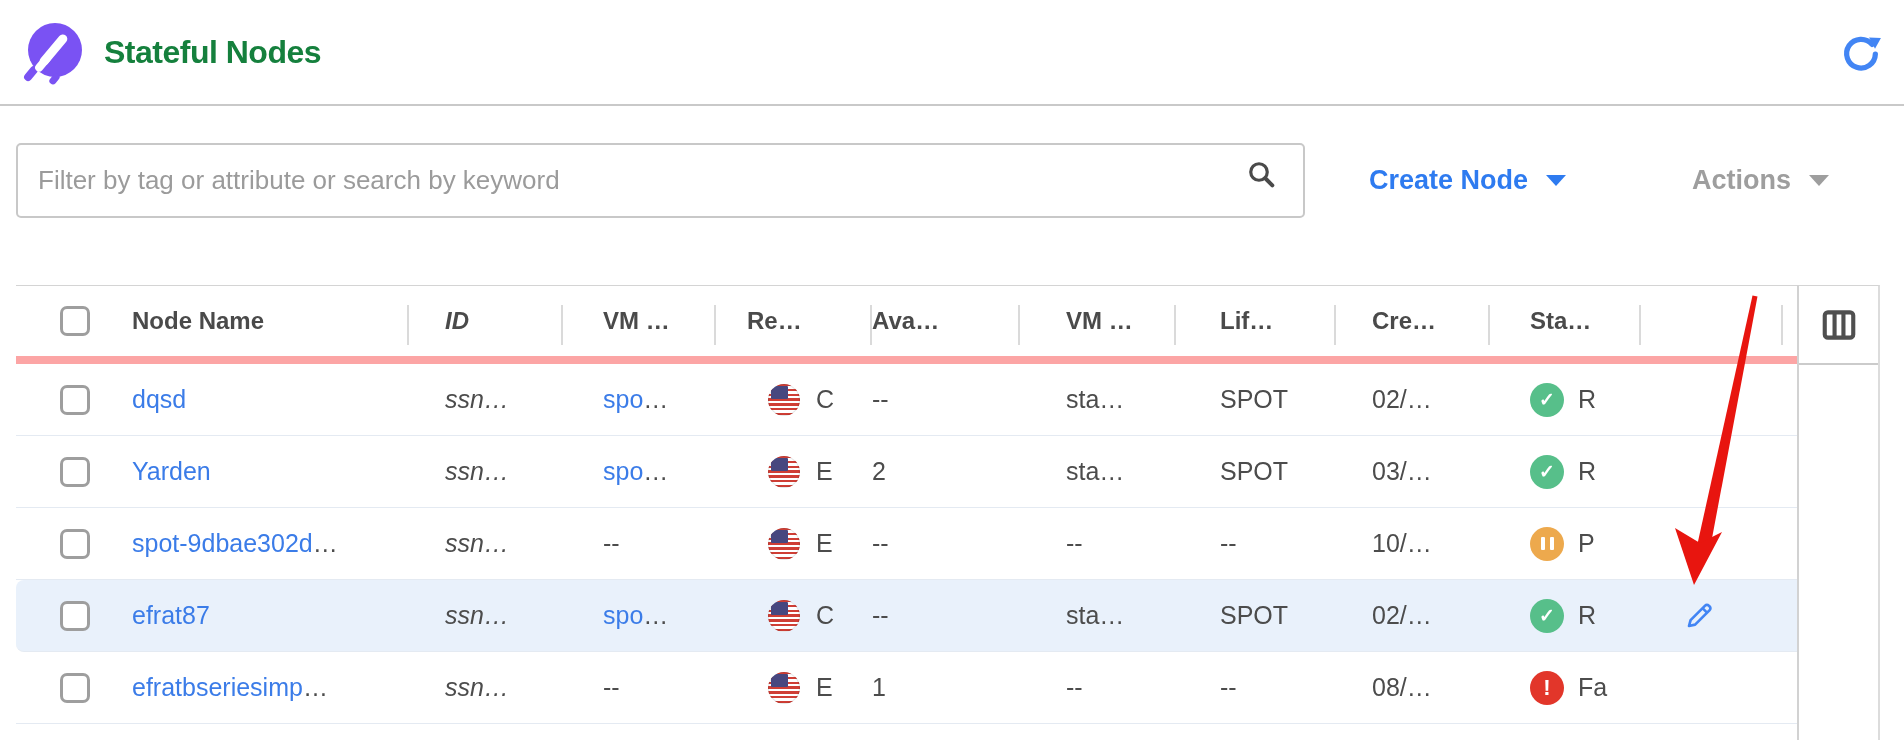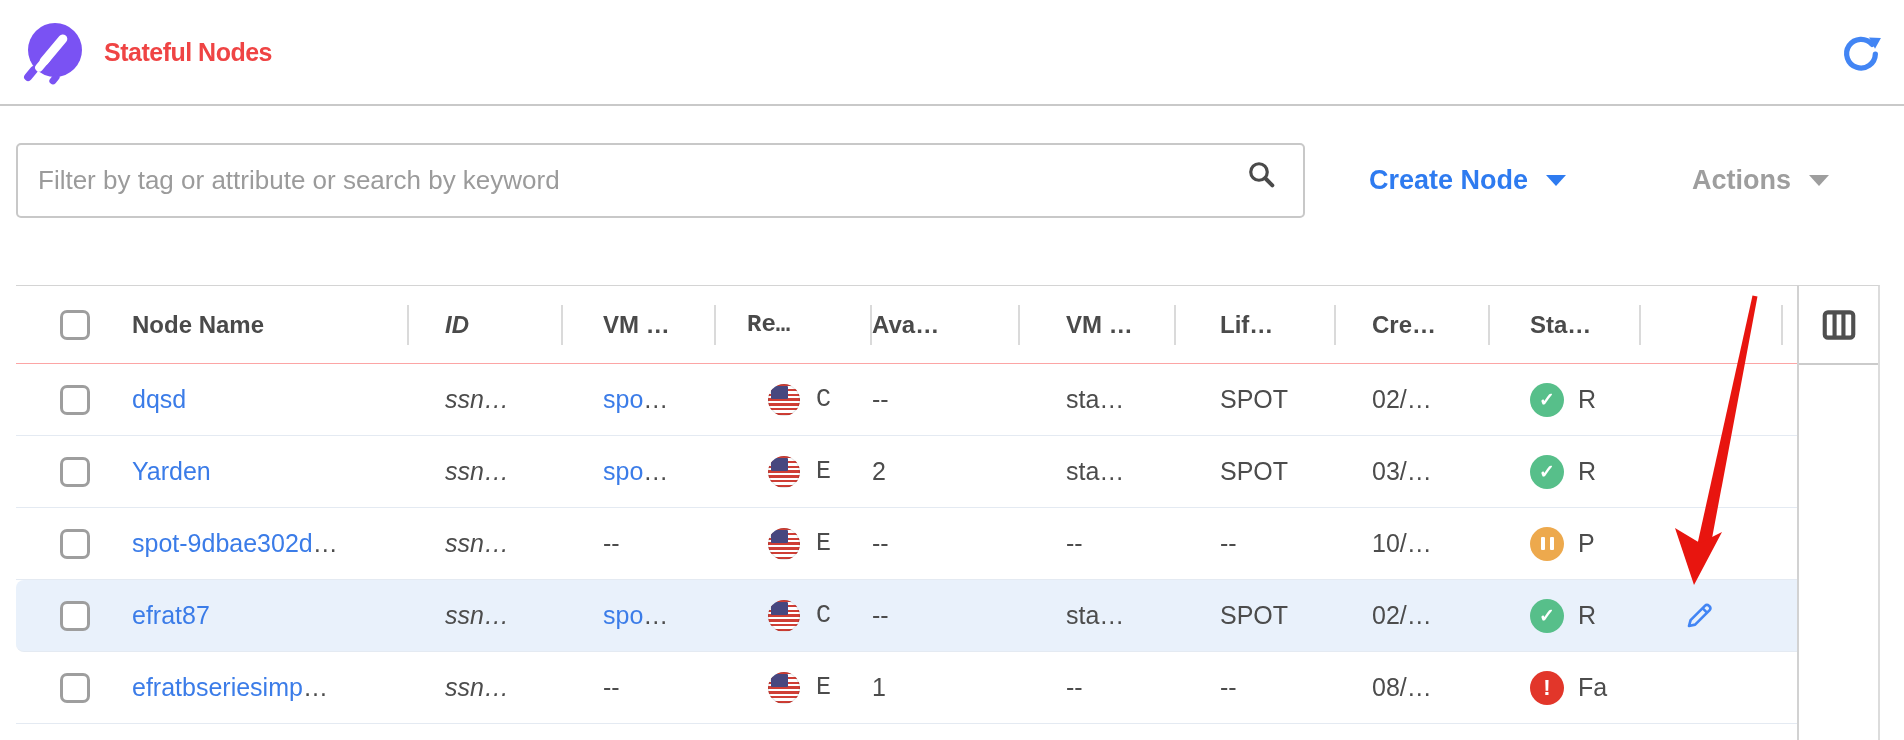--- a/index.html
+++ b/index.html
@@ -9,50 +9,50 @@
 
   
   .page-header { height:106px; border-bottom:2px solid #c9c9c9; display:flex; align-items:center; padding-left:22px; position:relative; }
   .logo { width:60px; height:62px; position:relative; flex:none; }
   .logo i { position:absolute; border-radius:8px; }
   .logo .circle { left:6px; top:2px; width:54px; height:54px; background:#7a52f3; border-radius:50%; }
   .logo .s1 { width:9px;  height:38px; left:27px; top:10px; background:#fff; transform:rotate(40deg); }
   .logo .s2 { width:8px;  height:20px; left:17px; top:32px; background:#fff; transform:rotate(40deg); }
   .logo .s3 { width:8px;  height:17px; left:5px;  top:44px; background:#7a52f3; transform:rotate(40deg); }
   .logo .s4 { width:7px;  height:12px; left:29px; top:52px; background:#7a52f3; transform:rotate(40deg); }
-  .page-title { margin-left:22px; font-size:25px; font-weight:700; color:#ef4444; letter-spacing:-0.5px; }
+  .page-title { margin-left:22px; font-size:32px; font-weight:700; color:#15803d; letter-spacing:-0.5px; }
   .refresh-btn { position:absolute; top:32px; right:22px; width:42px; height:42px; cursor:pointer; background:none; border:none; }
 
   
   .toolbar { display:flex; align-items:center; margin:44px 0 0 16px; height:60px; }
   .search-box { width:1289px; height:75px; border:2px solid #c8c8c8; border-radius:5px; position:relative; display:flex; align-items:center; background:#fff; }
   .search-box input { flex:1; height:100%; border:none; outline:none; font-family:inherit; font-size:26px; color:#444; padding:0 74px 0 20px; background:transparent; }
   .search-box input::placeholder { color:#9b9b9b; }
   .search-icon { position:absolute; right:26px; top:13px; width:32px; height:32px; }
   .dd { display:flex; align-items:center; gap:18px; font-size:27px; font-weight:700; cursor:pointer; background:none; border:none; font-family:inherit; }
   .create-node { margin-left:64px; color:#2e7bf0; }
   .actions-dd { margin-left:126px; color:#9e9e9e; }
   .caret { width:0; height:0; border-left:10px solid transparent; border-right:10px solid transparent; border-top:11px solid currentColor; display:inline-block; }
 
   
   .table-wrap { position:relative; margin:75px 0 0 16px; width:1864px; border-top:1px solid #d4d4d4; }
-  .thead { display:flex; align-items:center; height:78px; border-bottom:1px solid #fca5a5; font-size:24px; font-weight:700; color:#4a4a4a; }
+  .thead { display:flex; align-items:center; height:78px; border-bottom:8px solid #fca5a5; font-size:24px; font-weight:700; color:#4a4a4a; }
   .th { position:relative; height:100%; display:flex; align-items:center; }
   .th.sep::after { content:""; position:absolute; right:0; top:19px; height:40px; width:2px; background:#dadada; }
   .th.c-actions.sep::after { right:14px; }
   .tr { display:flex; align-items:center; height:72px; border-bottom:1px solid #e4eaf2; font-size:25px; color:#4c4c4c; background:#fff; }
   .tr.highlighted { background:#e9f1fb;border-radius:8px; }
   .td { height:100%; display:flex; align-items:center; }
 
   
   .c-check    { width:94px;  padding-left:44px; }
   .c-name     { width:299px; padding-left:22px; }
   .c-id       { width:154px; padding-left:36px;font-style:italic; }
   .c-vm       { width:153px; padding-left:40px; }
-  .c-region   { width:156px; padding-left:52px;font-family:Liberation Mono, monospace; }
+  .c-region   { width:156px; padding-left:52px; }
   .th.c-region{ padding-left:31px; }
   .c-ava      { width:148px; }
   .c-vmstatus { width:156px; padding-left:46px; }
   .c-lif      { width:160px; padding-left:44px; }
   .c-cre      { width:154px; padding-left:36px; }
   .c-status   { width:151px; padding-left:40px; }
   .c-actions  { width:156px; padding-left:42px; }
 
   .checkbox { width:30px; height:30px; border:3px solid #9e9e9e; border-radius:7px; background:#fff; flex:none; cursor:pointer; }
   .link { color:#3b7ce8; text-decoration:none; cursor:pointer; }

